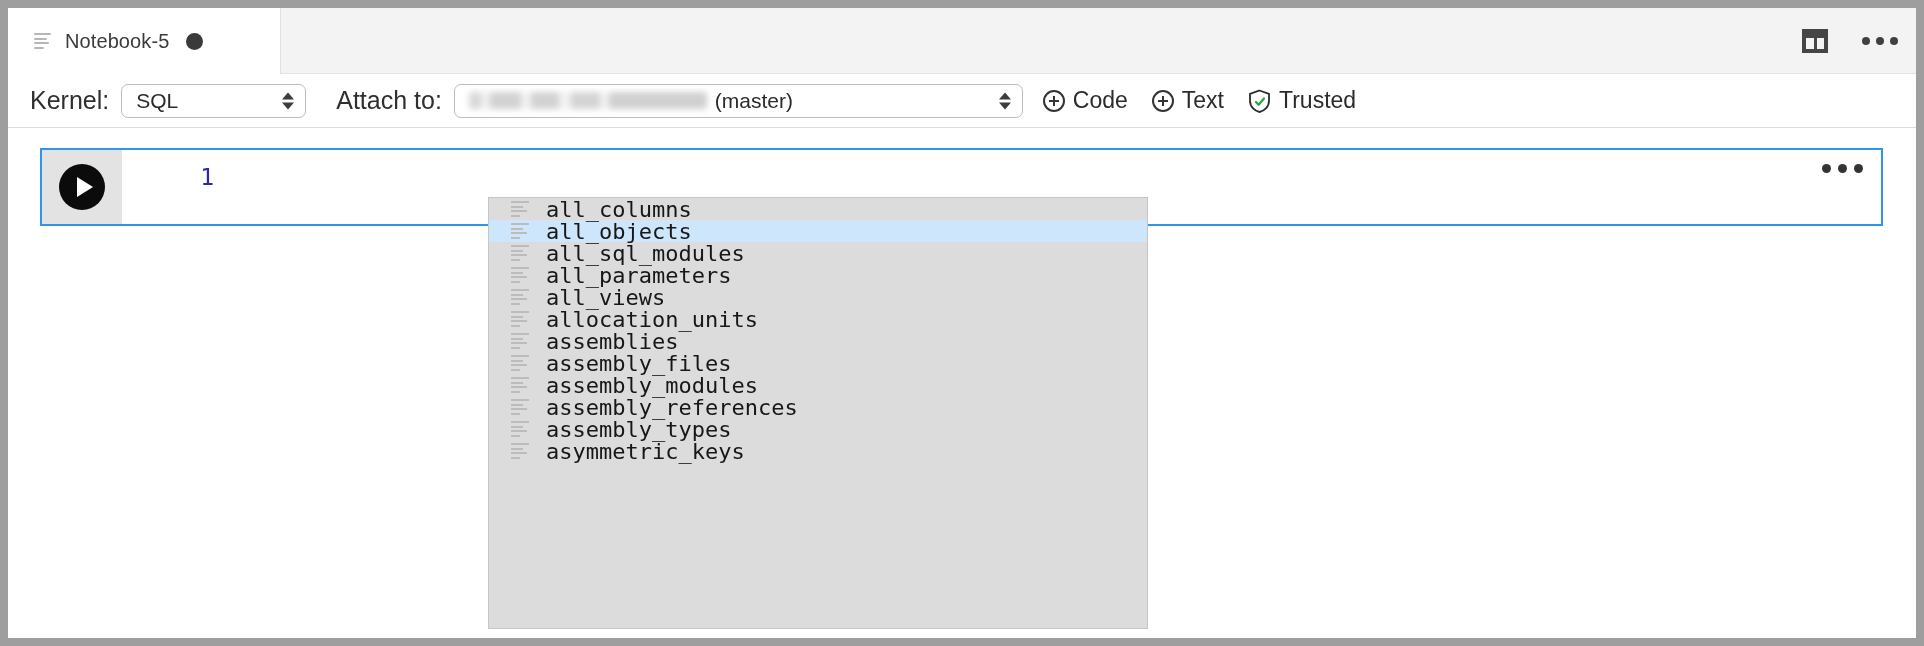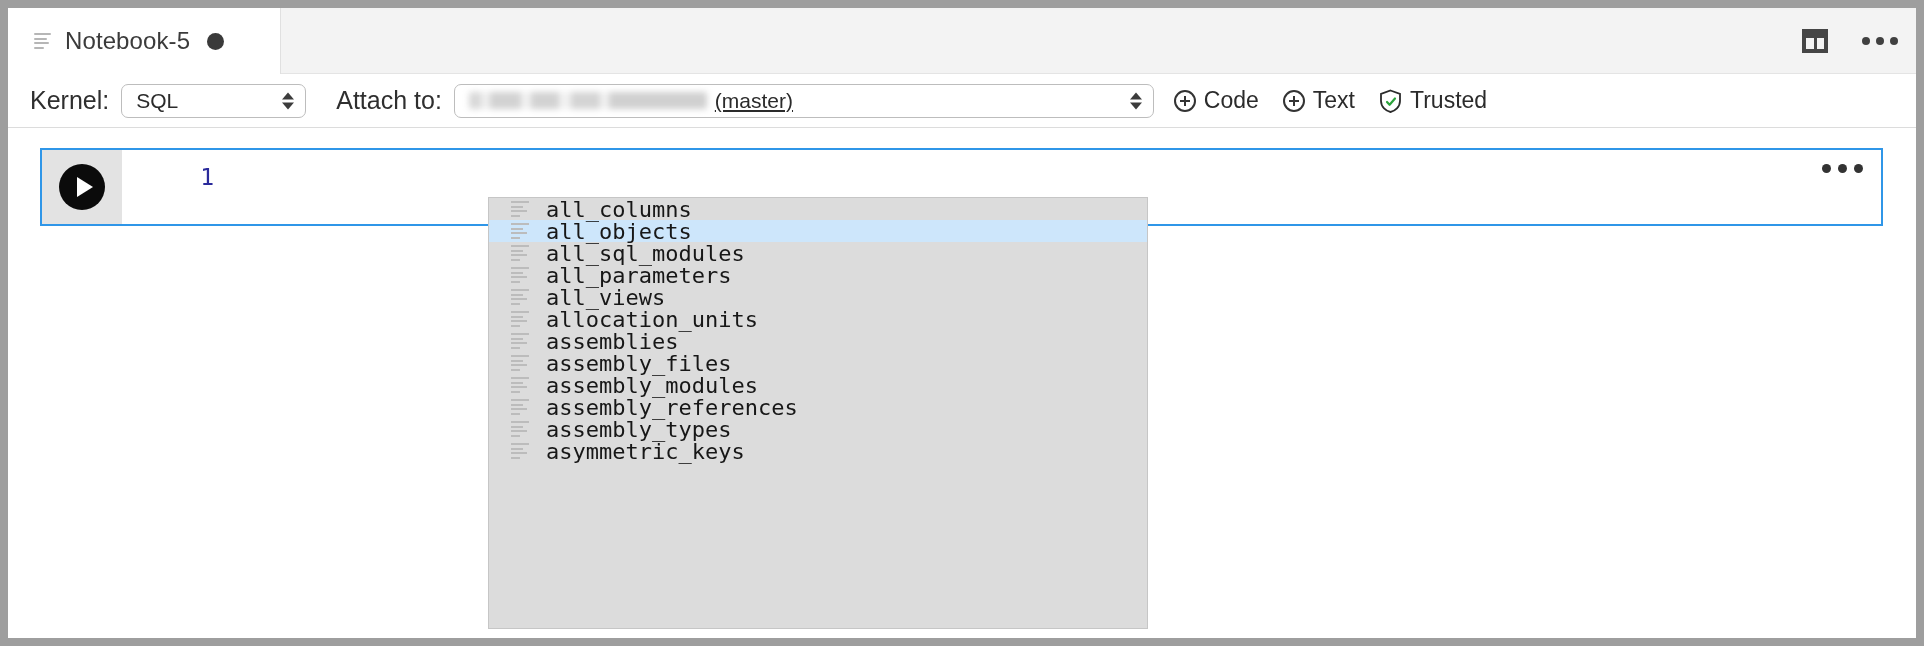--- a/index.html
+++ b/index.html
@@ -40,21 +40,21 @@
     flex: 0 0 auto;
   }
   .tab-doc-icon i {
     display: block; height: 2px; background: #b6b6b6; border-radius: 1px;
   }
   .tab-doc-icon i:nth-child(1) { width: 100%; }
   .tab-doc-icon i:nth-child(2) { width: 74%; }
   .tab-doc-icon i:nth-child(3) { width: 88%; }
   .tab-doc-icon i:nth-child(4) { width: 58%; }
   .tab-title {
-    font-size: 24px; color: #3b3b3b; letter-spacing: 0.1px;
+    font-size: 20px; color: #3b3b3b; letter-spacing: 0.1px;
     white-space: nowrap;
   }
   .tab-dirty {
     width: 17px; height: 17px; border-radius: 50%;
     background: #3a3a3a; margin-left: 17px; flex: 0 0 auto;
   }
 
   .tabbar-actions {
     position: absolute; right: 18px; top: 0; height: 66px;
     display: flex; align-items: center; gap: 34px;
@@ -91,21 +91,21 @@
     height: 34px;
     background: #ffffff;
     border: 1px solid #bdbdbd;
     border-radius: 7px;
     display: flex; align-items: center;
     padding: 0 34px 0 14px;
     font-size: 21px; color: #2b2b2b;
     white-space: nowrap;
   }
   .select.kernel { width: 185px; margin-right: 30px; }
-  .select.attach { width: 700px; margin-right: 20px; text-decoration: underline; }
+  .select.attach { width: 569px; margin-right: 20px; }
   .stepper {
     position: absolute; right: 11px; top: 50%;
     transform: translateY(-50%);
     display: flex; flex-direction: column; gap: 3px;
   }
   .stepper i {
     display: block; width: 0; height: 0;
     border-left: 6px solid transparent;
     border-right: 6px solid transparent;
   }

